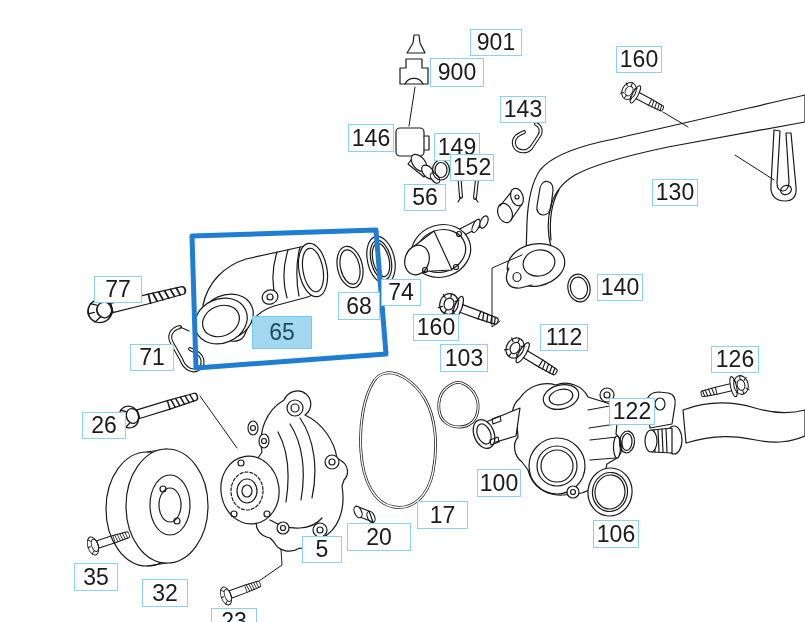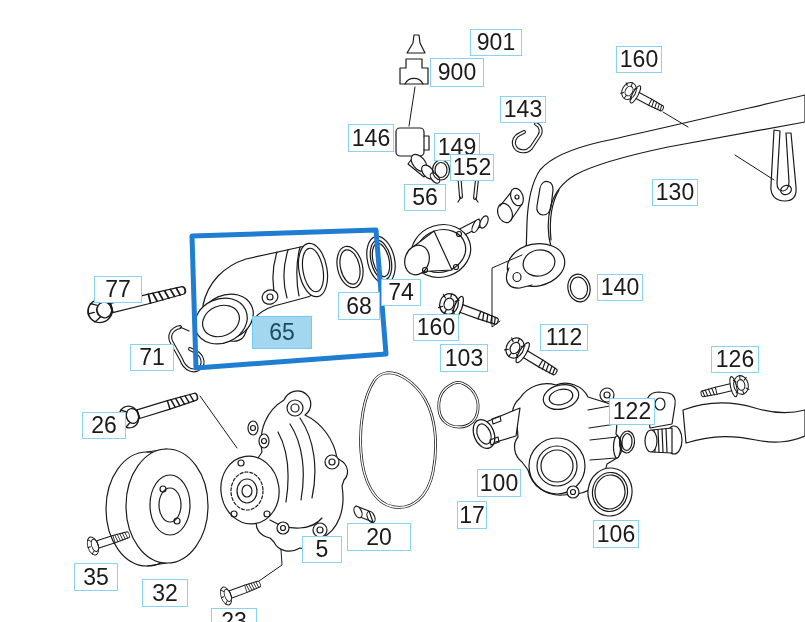--- a/index.html
+++ b/index.html
@@ -267,18 +267,18 @@
       <div class="part-label" style="left: 440px; top: 344px; width: 48px; height: 28px;">103</div>
       <div class="part-label" style="left: 524px; top: 324px; width: 48px; height: 27px; margin-left: 16px;">112</div>
       <div class="part-label" style="left: 711px; top: 346px; width: 48px; height: 27px;">126</div>
       <div class="part-label" style="left: 609px; top: 398px; width: 46px; height: 27px;">122</div>
       <div class="part-label" style="left: 82px; top: 412px; width: 44px; height: 27px;">26</div>
       <div class="part-label" style="left: 74px; top: 563px; width: 44px; height: 28px;">35</div>
       <div class="part-label" style="left: 142px; top: 579px; width: 46px; height: 28px;">32</div>
       <div class="part-label" style="left: 211px; top: 608px; width: 46px; height: 27px;">23</div>
       <div class="part-label" style="left: 302px; top: 536px; width: 40px; height: 27px;">5</div>
       <div class="part-label" style="left: 347px; top: 523px; width: 64px; height: 28px;">20</div>
-      <div class="part-label" style="left: 417px; top: 501px; width: 30px; height: 28px; margin-left: 40px;">17</div>
+      <div class="part-label" style="left: 417px; top: 501px; width: 51px; height: 28px;">17</div>
       <div class="part-label" style="left: 477px; top: 469px; width: 44px; height: 28px;">100</div>
       <div class="part-label" style="left: 593px; top: 520px; width: 46px; height: 28px;">106</div>
     </div>
 
 </div>
 
 </body></html>

